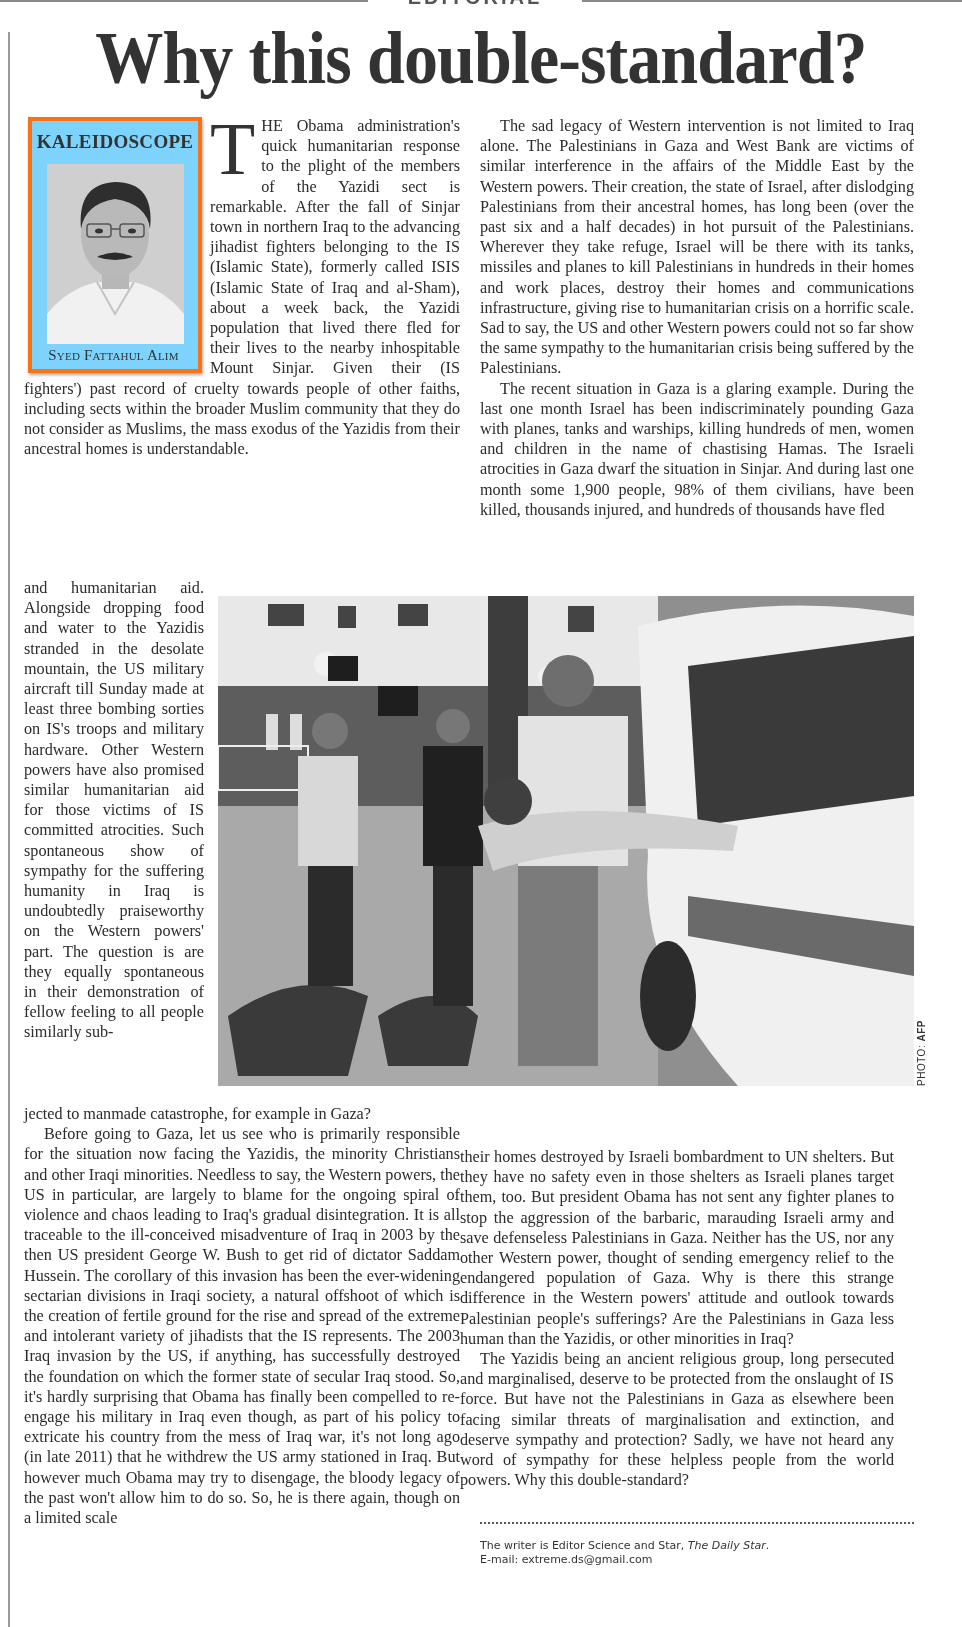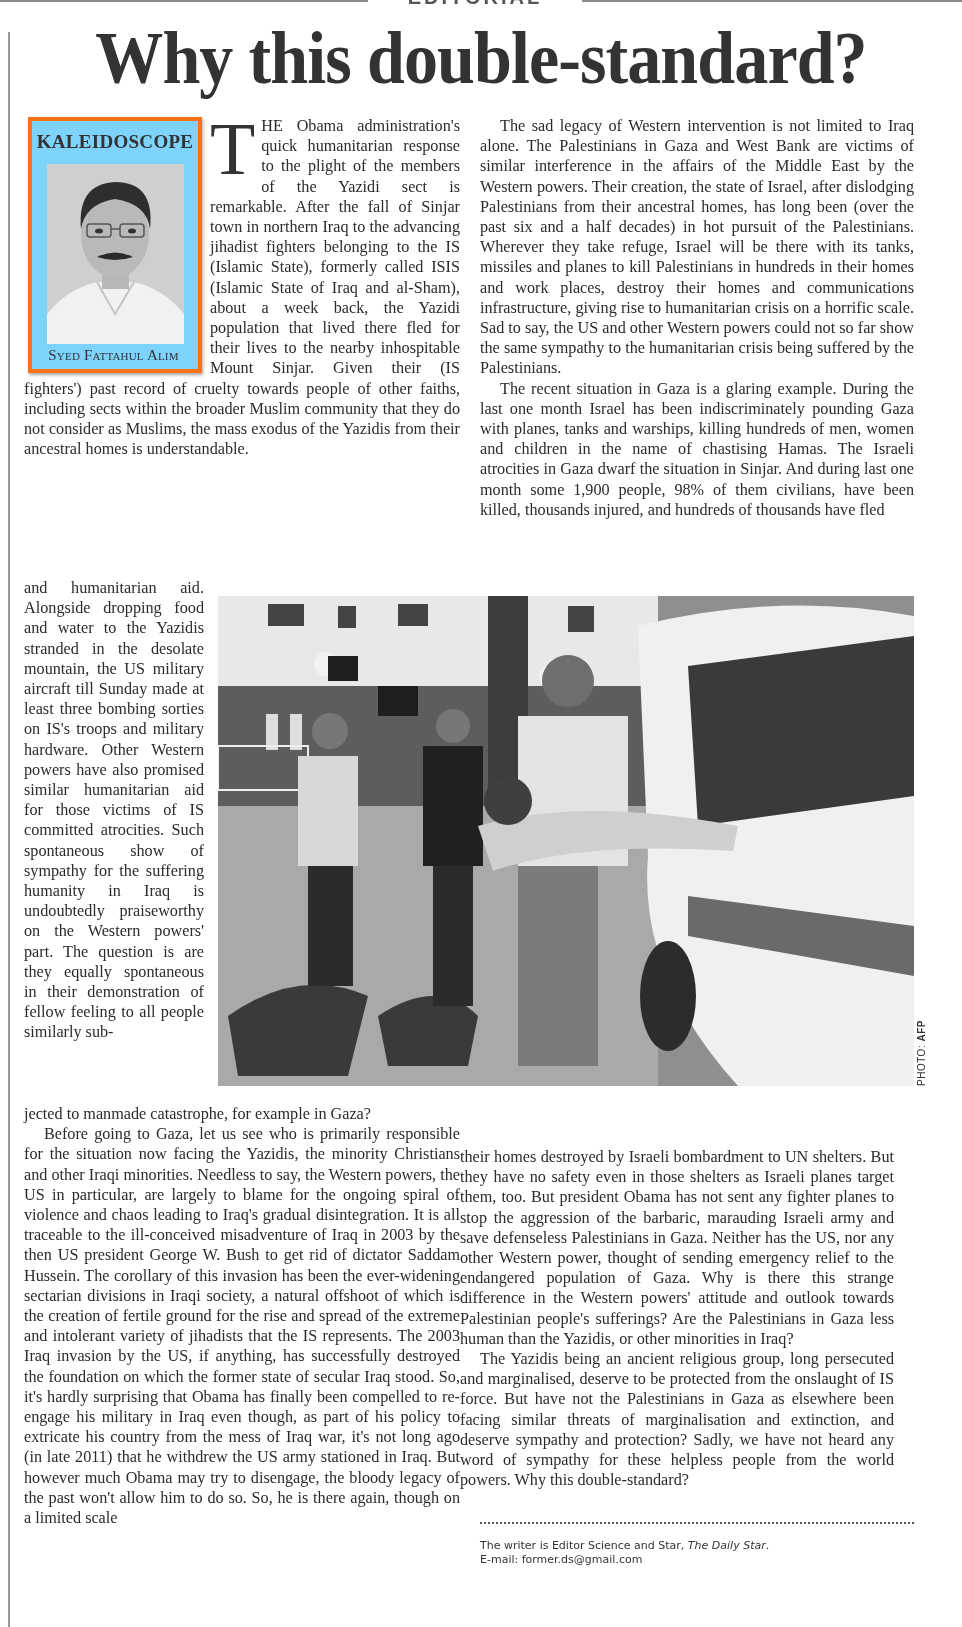--- a/index.html
+++ b/index.html
@@ -125,14 +125,14 @@
 <div class="photo-credit"><span>PHOTO: </span><b>AFP</b></div>
 
 <div class="col body-text" style="left:460px; top:1104px; width:434px;margin-top:43px;">
   <p class="noindent">their homes destroyed by Israeli bombardment to UN shelters. But they have no safety even in those shelters as Israeli planes target them, too. But president Obama has not sent any fighter planes to stop the aggression of the barbaric, marauding Israeli army and save defenseless Palestinians in Gaza. Neither has the US, nor any other Western power, thought of sending emergency relief to the endangered population of Gaza. Why is there this strange difference in the Western powers' attitude and outlook towards Palestinian people's sufferings? Are the Palestinians in Gaza less human than the Yazidis, or other minorities in Iraq?</p>
   <p>The Yazidis being an ancient religious group, long persecuted and marginalised, deserve to be protected from the onslaught of IS force. But have not the Palestinians in Gaza as elsewhere been facing similar threats of marginalisation and extinction, and deserve sympathy and protection? Sadly, we have not heard any word of sympathy for these helpless people from the world powers. Why this double-standard?</p>
 </div>
 
 <div class="dots"></div>
 <div class="footer-note">
   <div><span>The writer is Editor Science and Star, </span><i>The Daily Star</i><span>.</span></div>
-  <div>E-mail: former.ds@gmail.com</div>
+  <div>E-mail: extreme.ds@gmail.com</div>
 </div>
 
 </body></html>

